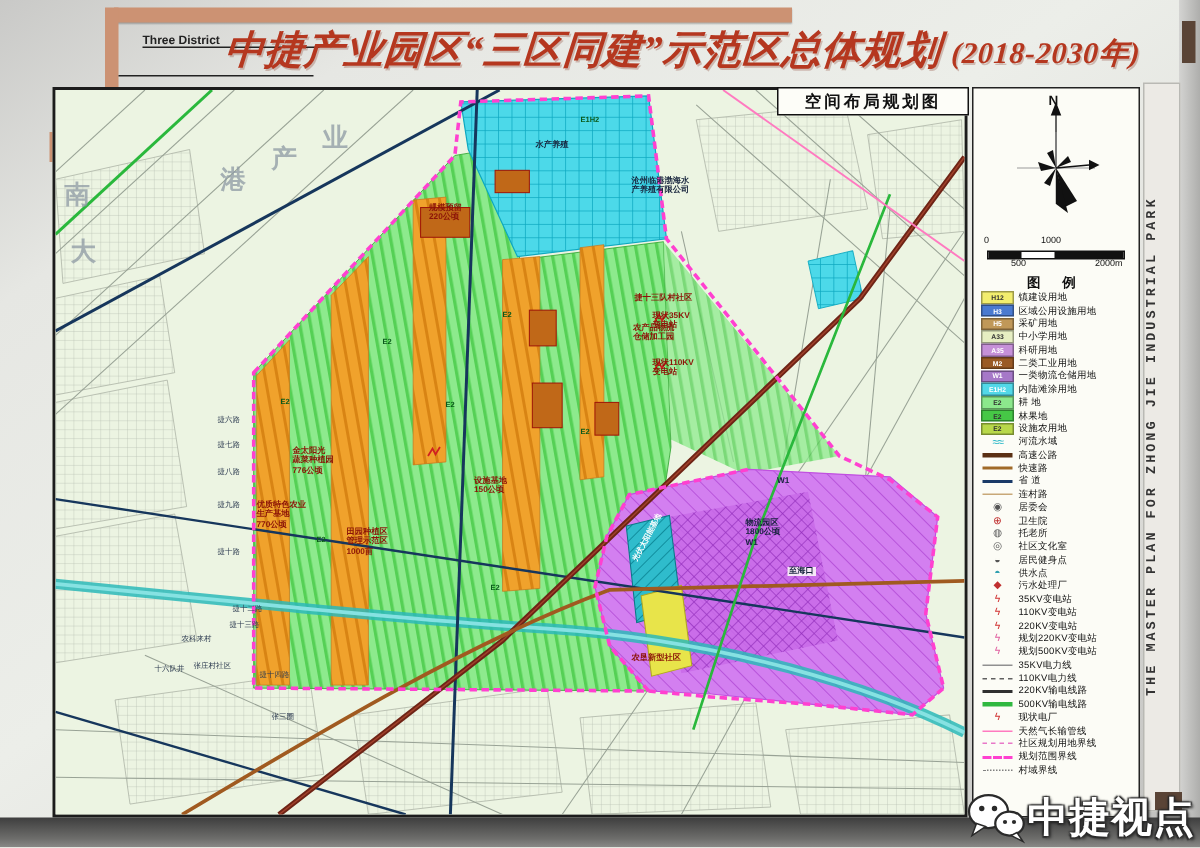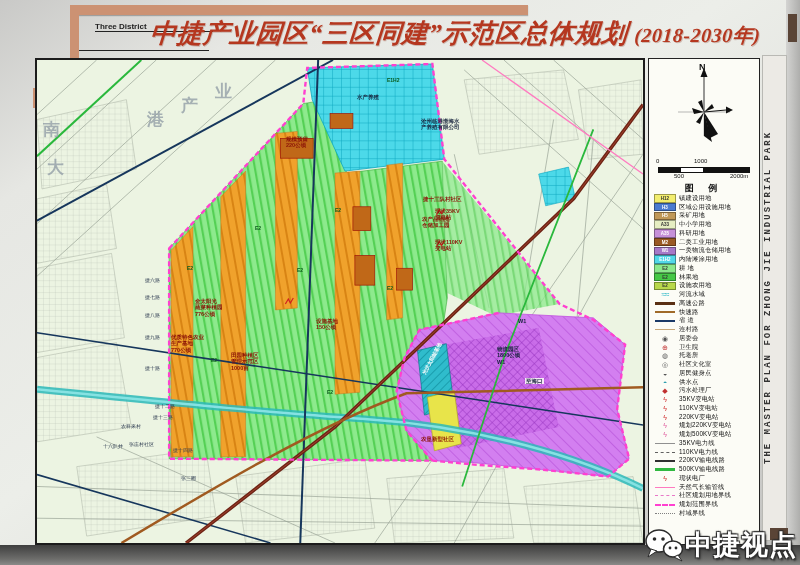--- a/index.html
+++ b/index.html
@@ -254,20 +254,23 @@
       <span class="ml rd" style="left: 146px; top: 418px;">张三圈</span>
       <span class="ml code" style="left: 152px; top: 208px;">E2</span>
       <span class="ml code" style="left: 220px; top: 168px;">E2</span>
       <span class="ml code" style="left: 176px; top: 300px;">E2</span>
       <span class="ml code" style="left: 262px; top: 210px;">E2</span>
       <span class="ml code" style="left: 292px; top: 332px;">E2</span>
       <span class="ml code" style="left: 352px; top: 228px;">E2</span>
       <span class="ml code" style="left: 300px; top: 150px;">E2</span>
     </div>
 
+  <div class="abs" id="map-title-box">
+      <span>空间布局规划图</span>
+    </div>
 
   <div class="abs" id="legend-panel"></div>
   <div class="abs" id="north-n">N</div>
   <svg class="abs" id="compass" viewBox="0 0 64 92">
     <line x1="32" y1="14" x2="32" y2="50" stroke="#333" stroke-width="1"></line>
     <polygon points="32,6 28.5,15 35.5,15" fill="#111"></polygon>
     <line x1="6" y1="50" x2="58" y2="50" stroke="#999" stroke-width="0.7"></line>
     <line x1="32" y1="26" x2="32" y2="74" stroke="#999" stroke-width="0.7"></line>
     <polygon points="32,50 26,40 30,38" fill="#111"></polygon>
     <polygon points="32,50 40,42 42,46" fill="#111"></polygon>

